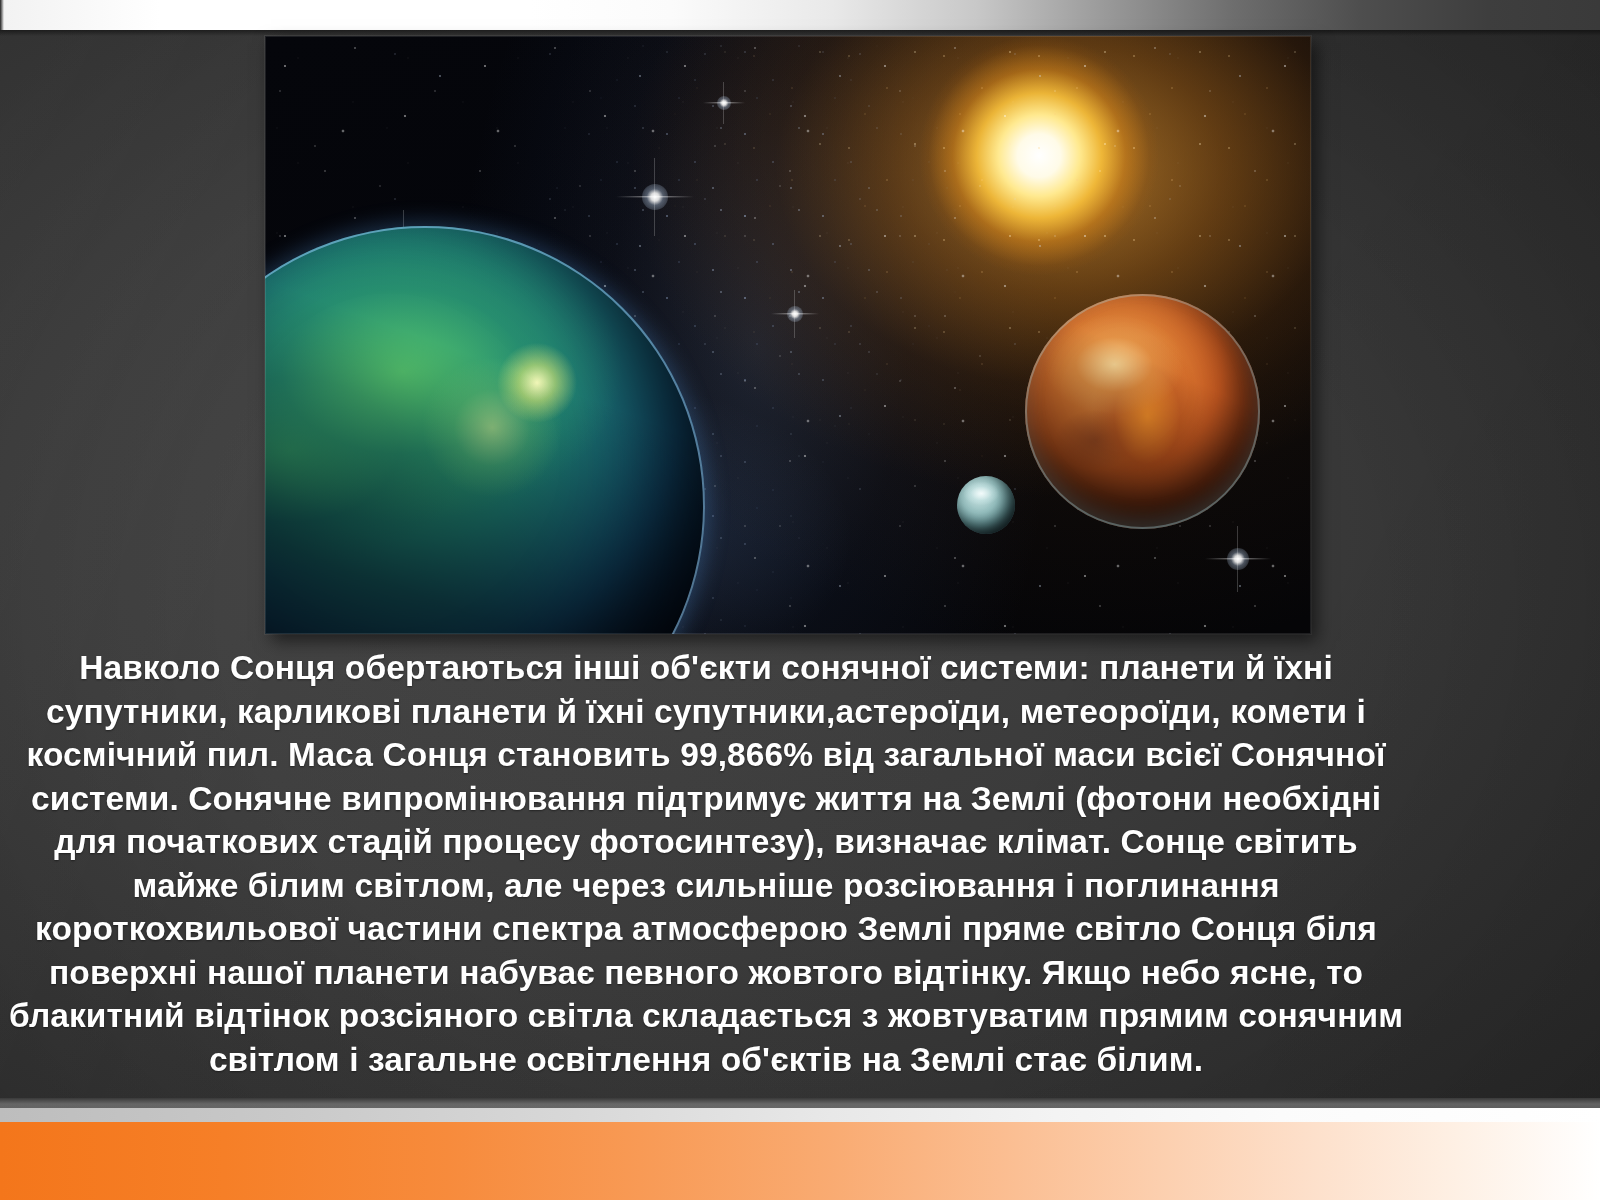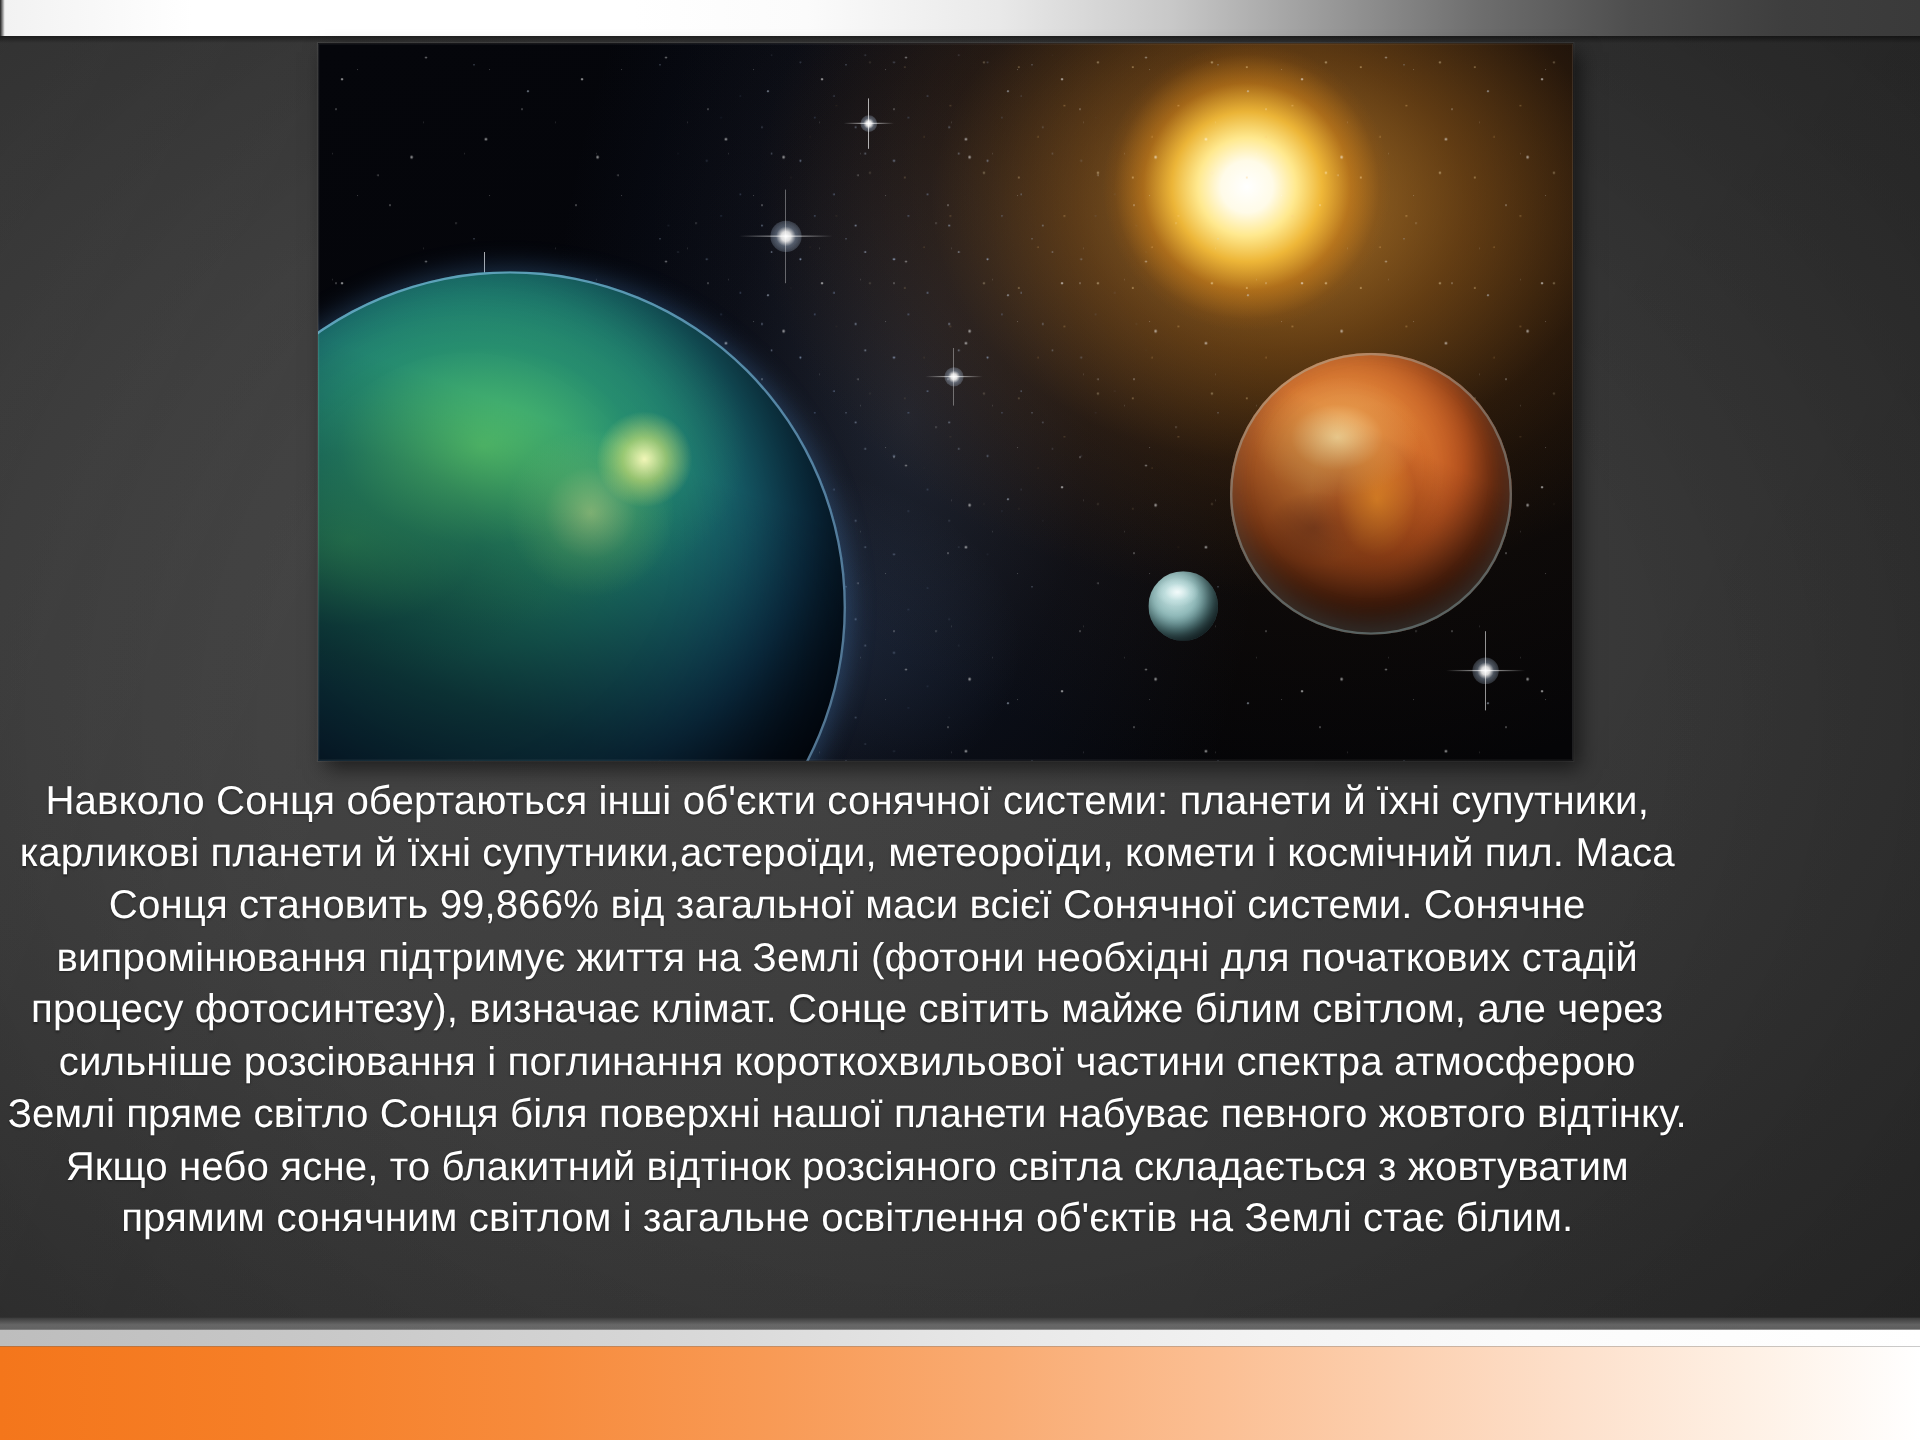--- a/index.html
+++ b/index.html
@@ -316,20 +316,21 @@
     padding: 0 4px;
     box-sizing: border-box;
     text-align: center;
     color: #ffffff;
     font-size: 33.5px;
     line-height: 43.5px;
     letter-spacing: 0.1px;
     font-family: "Liberation Sans", sans-serif;
     text-shadow: 0 1px 2px rgba(0,0,0,0.45);
     white-space: pre-wrap;
+    font-weight: bold;
   }
 </style>
 </head>
 <body>
 
 <div id="slide">
 
   <div class="bg-base"></div>
   <div class="bg-sheen"></div>
   <div class="bg-vignette"></div>

